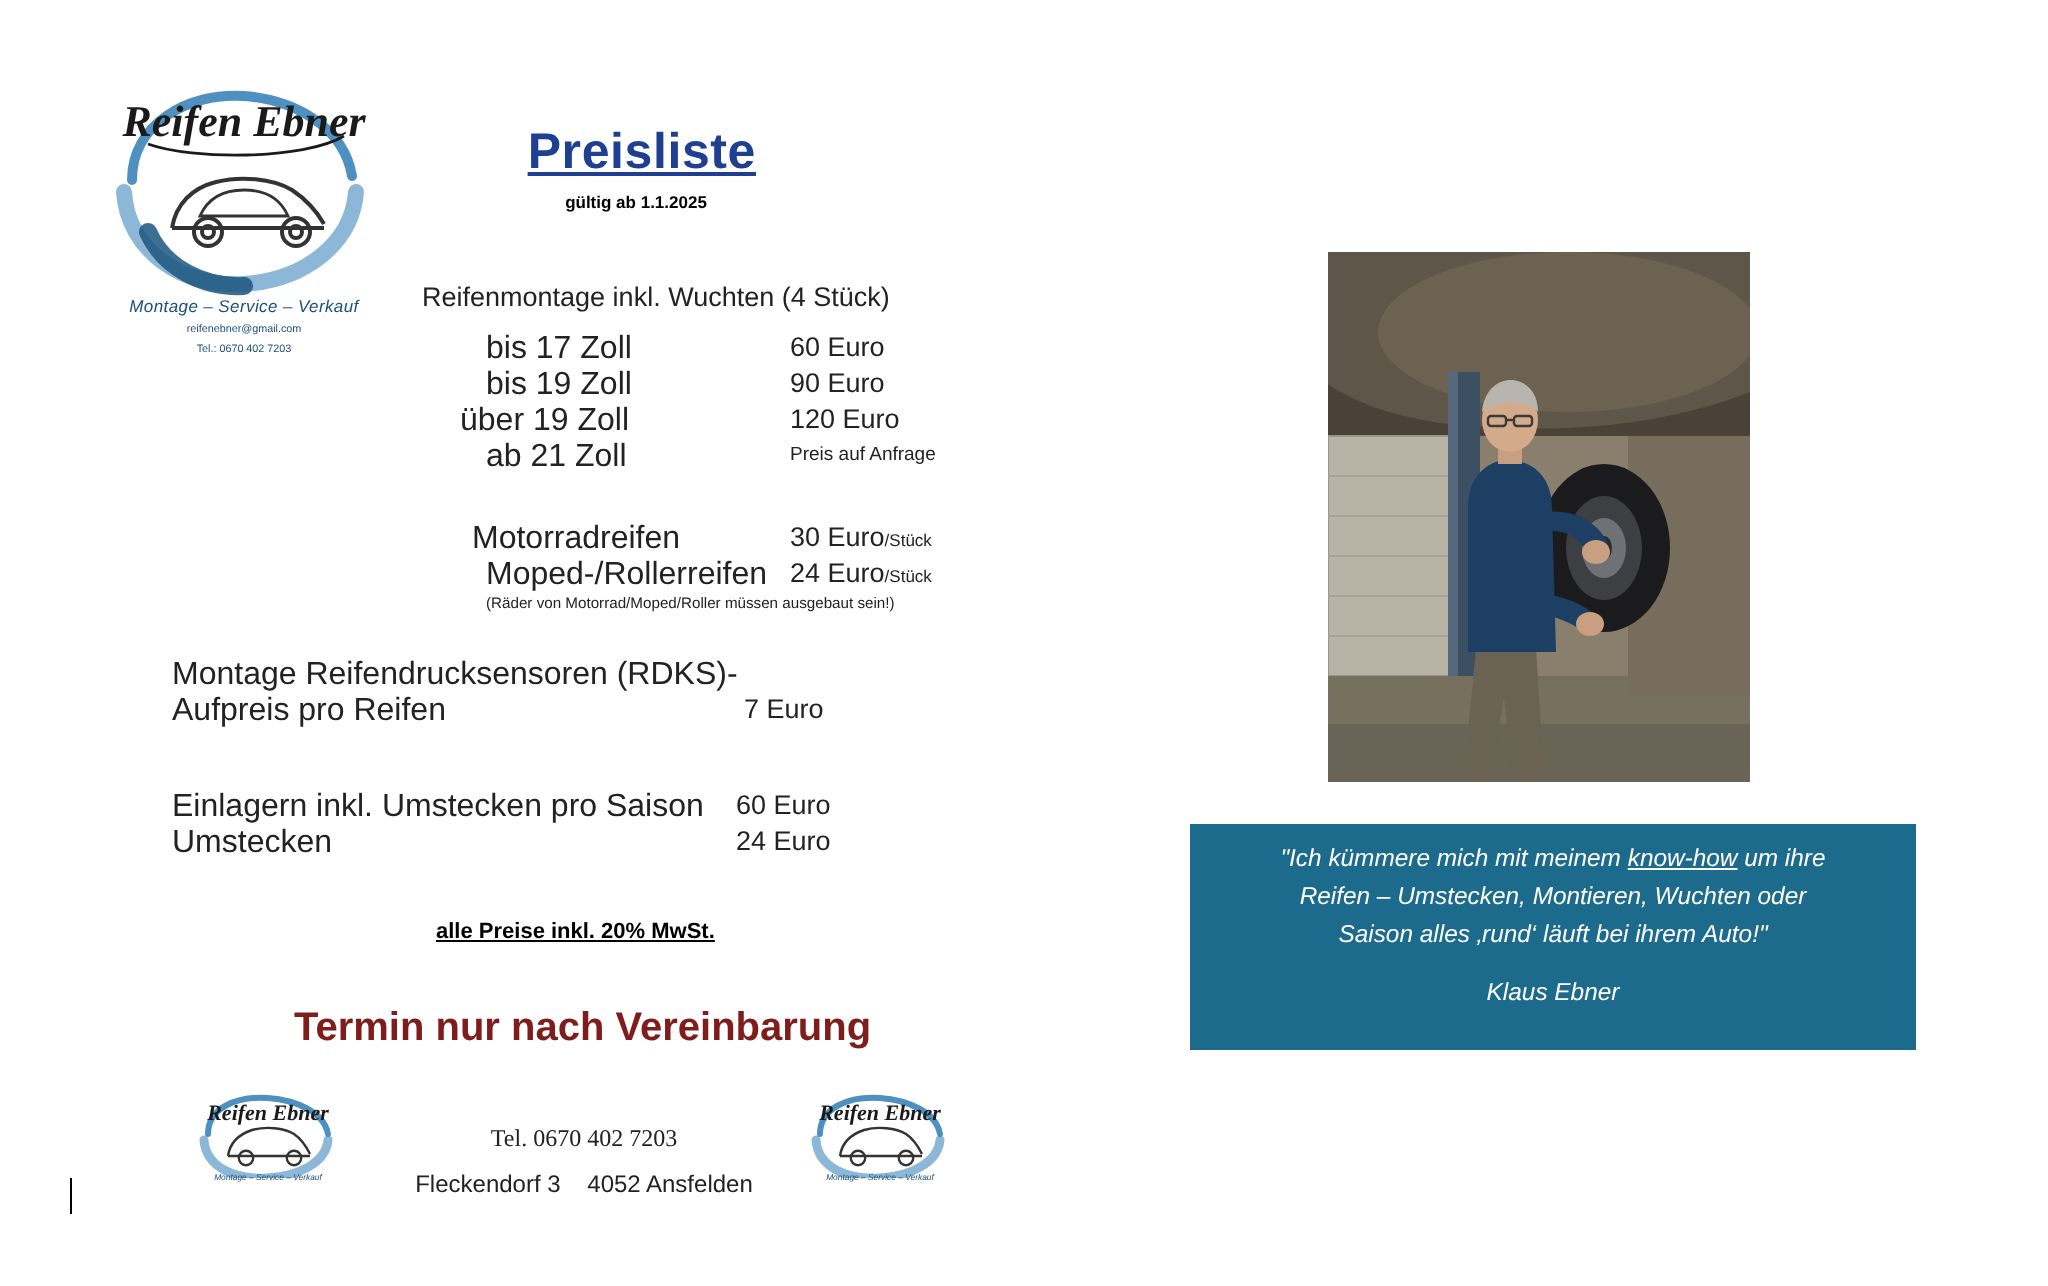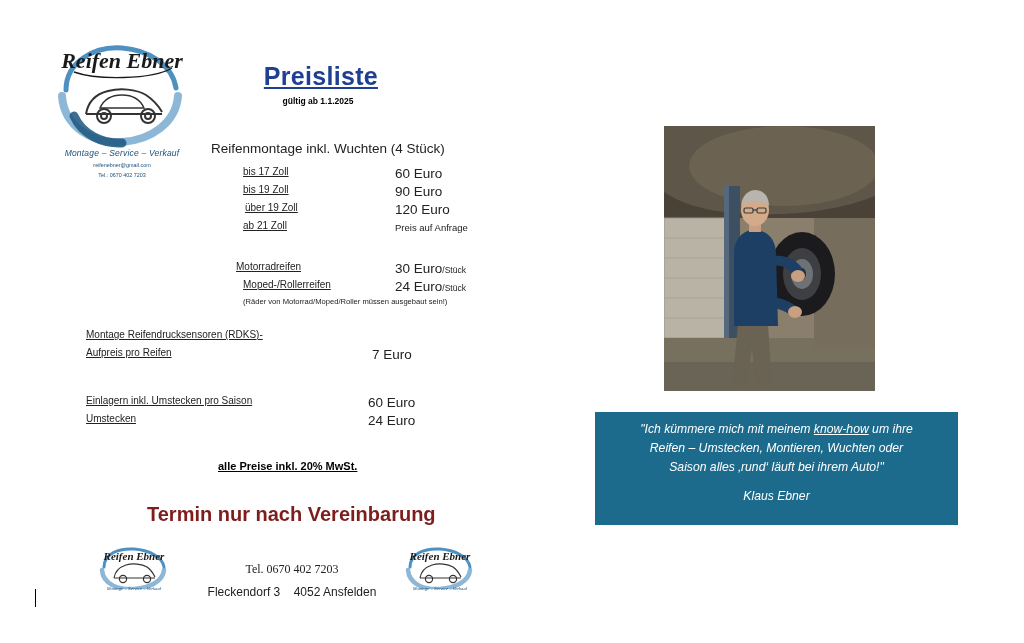--- a/index.html
+++ b/index.html
@@ -86,24 +86,23 @@
 
   
   .sec-head {
     position: absolute;
     font-size: 13.5px;
     color: #222;
     white-space: nowrap;
   }
   .row-label {
     position: absolute;
-    font-size: 10px;
-    color: #222;
-    white-space: nowrap;
-    text-decoration: underline;
+    font-size: 16px;
+    color: #222;
+    white-space: nowrap;
   }
   .row-price {
     position: absolute;
     font-size: 13.5px;
     color: #222;
     white-space: nowrap;
   }
   .row-price .unit {
     font-size: 8.5px;
     vertical-align: baseline;
@@ -257,21 +256,21 @@
   <div class="subtitle">gültig ab 1.1.2025</div>
 
   <div class="sec-head" style="left:211px; top:141px;">Reifenmontage inkl. Wuchten (4 Stück)</div>
 
   <div class="row-label" style="left:243px; top:166px;">bis 17 Zoll</div>
   <div class="row-price" style="left:395px; top:166px;">60 Euro</div>
 
   <div class="row-label" style="left:243px; top:184px;">bis 19 Zoll</div>
   <div class="row-price" style="left:395px; top:184px;">90 Euro</div>
 
-  <div class="row-label" style="left:245px; top:202px;">über 19 Zoll</div>
+  <div class="row-label" style="left:230px; top:202px;">über 19 Zoll</div>
   <div class="row-price" style="left:395px; top:202px;">120 Euro</div>
 
   <div class="row-label" style="left:243px; top:220px;">ab 21 Zoll</div>
   <div class="tiny-price" style="left:395px; top:222px;">Preis auf Anfrage</div>
 
   <div class="row-label" style="left:236px; top:261px;">Motorradreifen</div>
   <div class="row-price" style="left:395px; top:261px;"><span>30 Euro</span><span class="unit">/Stück</span></div>
 
   <div class="row-label" style="left:243px; top:279px;">Moped-/Rollerreifen</div>
   <div class="row-price" style="left:395px; top:279px;"><span>24 Euro</span><span class="unit">/Stück</span></div>

